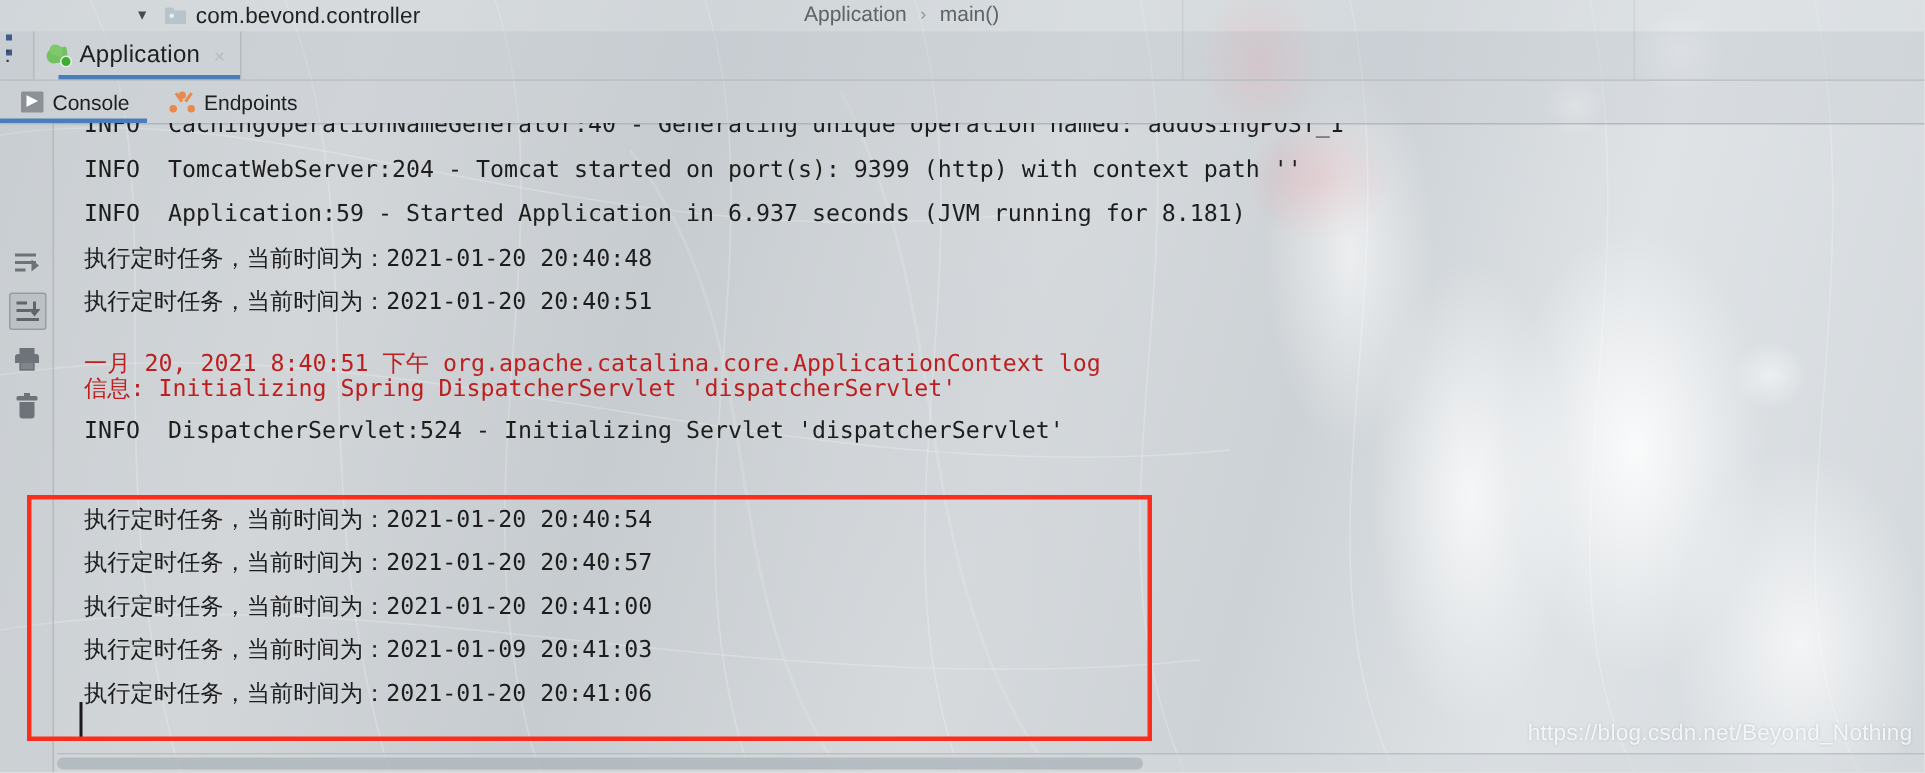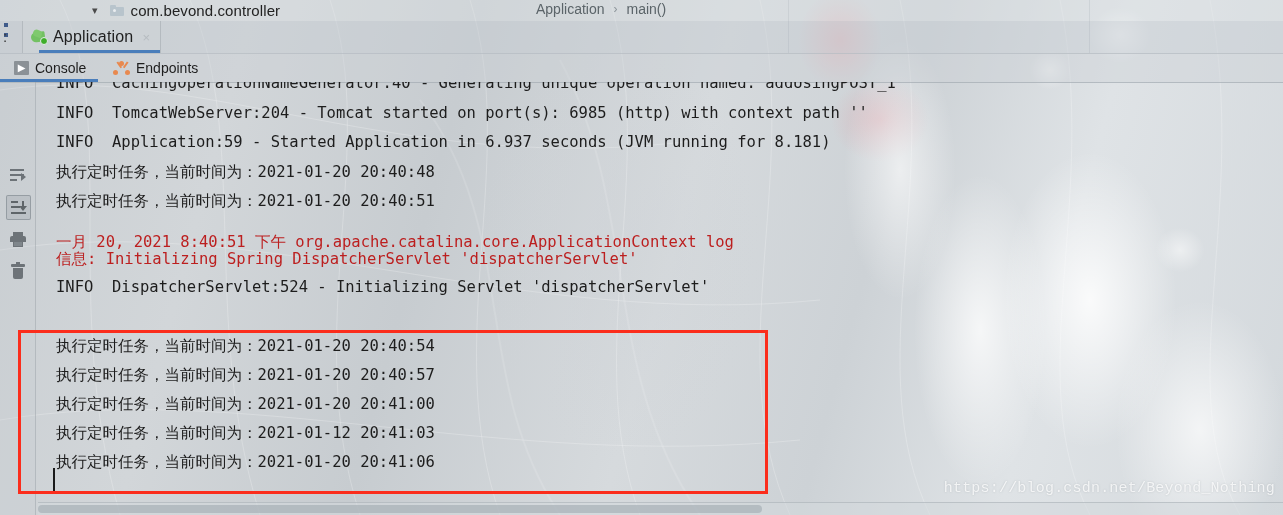--- a/index.html
+++ b/index.html
@@ -201,21 +201,21 @@
     border-top: 1px solid rgba(160,168,174,0.5);
   }
   .hscroll .thumb {
     position:absolute; left: 0px; top: 2px; width: 724px; height: 8px;
     background: rgba(165,173,180,0.65); border-radius: 4px;
   }
 
   
   .watermark {
     position: absolute; right: 8px; bottom: 18px;
-    font-family: Liberation Mono, monospace;
+    font-family: Liberation Sans, sans-serif;
     font-size: 15px; color: rgba(255,255,255,0.78);
     text-shadow: 0 0 2px rgba(120,128,135,0.35);
     letter-spacing: .2px;
   }
 
   
   .vsep { position:absolute; top:0; width:1px; background: rgba(150,158,165,0.35); }
 </style>
 </head>
 <body>
@@ -327,31 +327,31 @@
       <span class="ic-trash">
         <span class="hdl"></span>
           <span class="lid"></span>
           <span class="can"></span>
       </span>
     </div>
   </div>
 
   <div class="console-area">
     <div class="log-line clipped" style="top:-8px;">INFO  CachingOperationNameGenerator:40 - Generating unique operation named: addUsingPOST_1</div>
-    <div class="log-line" style="top:22px;">INFO  TomcatWebServer:204 - Tomcat started on port(s): 6985 (http) with context path ''</div>
+    <div class="log-line" style="top:22px;">INFO  TomcatWebServer:204 - Tomcat started on port(s): 9399 (http) with context path ''</div>
     <div class="log-line" style="top:51px;">INFO  Application:59 - Started Application in 6.937 seconds (JVM running for 8.181)</div>
     <div class="log-line" style="top:80px;text-align:right;">执行定时任务，当前时间为：2021-01-20 20:40:48</div>
     <div class="log-line" style="top:109px;">执行定时任务，当前时间为：2021-01-20 20:40:51</div>
     <div class="log-line red" style="top:138px;margin-top:12px;">一月 20, 2021 8:40:51 下午 org.apache.catalina.core.ApplicationContext log</div>
     <div class="log-line red" style="top:167px;">信息: Initializing Spring DispatcherServlet 'dispatcherServlet'</div>
     <div class="log-line" style="top:196px;">INFO  DispatcherServlet:524 - Initializing Servlet 'dispatcherServlet'</div>
     <div class="log-line" style="top:254px;">执行定时任务，当前时间为：2021-01-20 20:40:54</div>
     <div class="log-line" style="top:283px;">执行定时任务，当前时间为：2021-01-20 20:40:57</div>
     <div class="log-line" style="top:312px;">执行定时任务，当前时间为：2021-01-20 20:41:00</div>
-    <div class="log-line" style="top:341px;">执行定时任务，当前时间为：2021-01-12 20:41:03</div>
+    <div class="log-line" style="top:341px;">执行定时任务，当前时间为：2021-01-09 20:41:03</div>
     <div class="log-line" style="top:370px;">执行定时任务，当前时间为：2021-01-20 20:41:06</div>
   </div>
 
   <div class="caret"></div>
 
   <div class="redbox"></div>
 
   <div class="hscroll">
     <div class="thumb"></div>
   </div>

